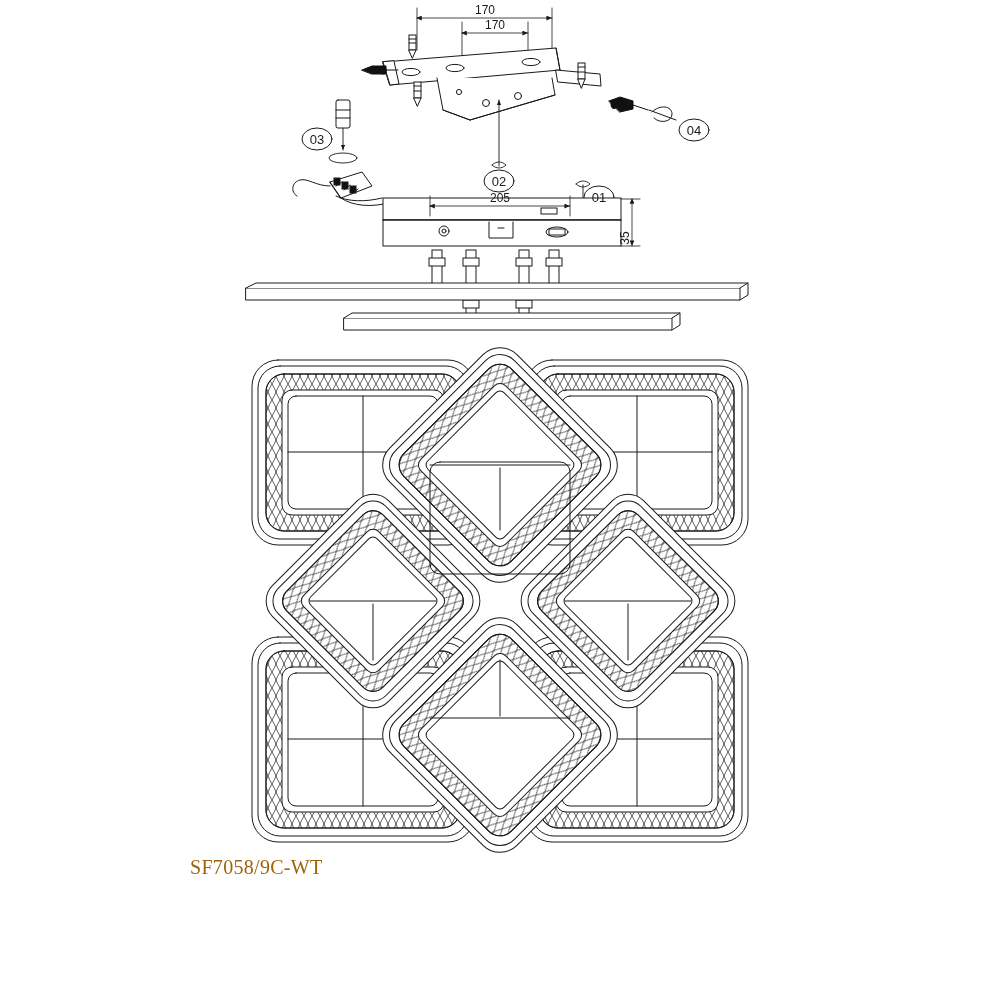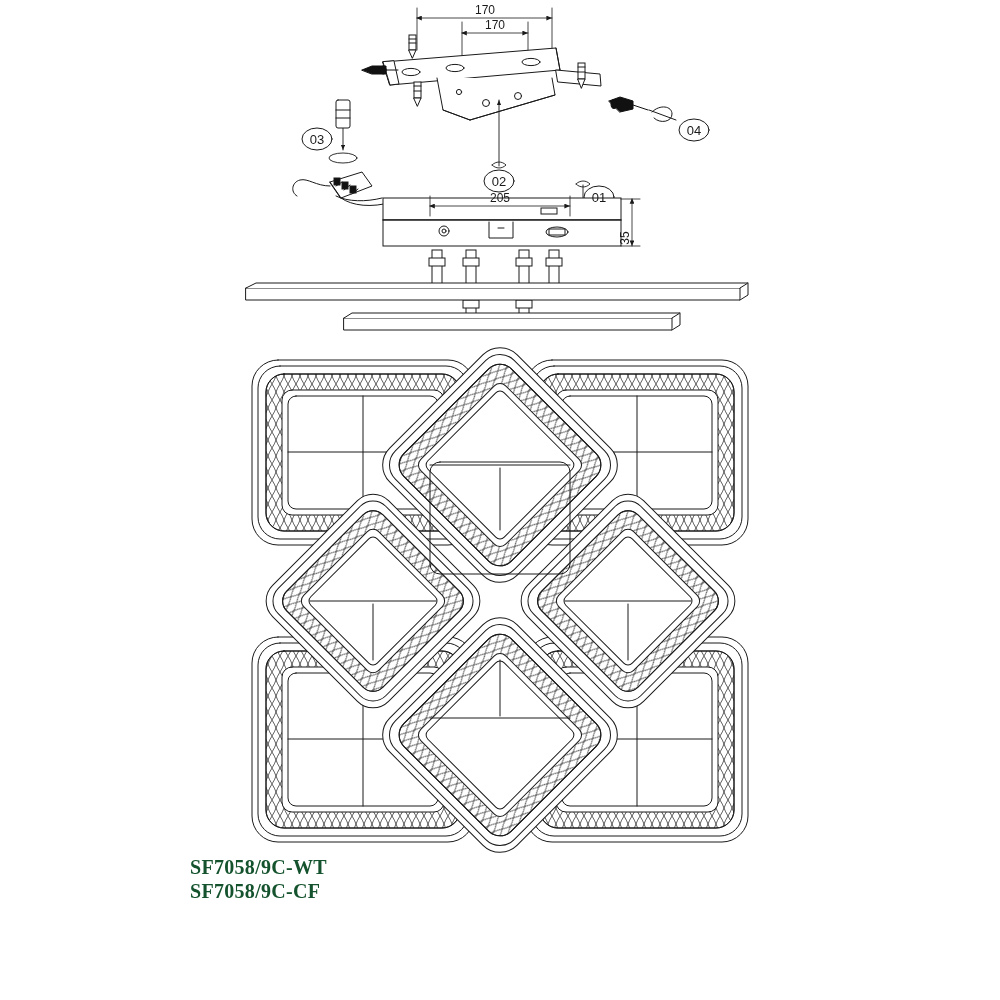--- a/index.html
+++ b/index.html
@@ -30,24 +30,24 @@
   }
   .models {
     position: absolute;
     left: 190px;
     top: 855px;
     width: 420px;
   }
   .model-line {
     font-family: "Liberation Serif", serif;
     font-size: 20px;
-    font-weight: bold;
+    font-weight: normal;
     letter-spacing: 0.3px;
     line-height: 24px;
-    color: #14532d;
+    color: #a16207;
     white-space: nowrap;
   }
 </style>
 </head>
 <body>
 
 <div id="sheet">
 
   <svg class="drawing" viewBox="0 0 1000 1000">
     <defs>
@@ -345,16 +345,15 @@
     <g font-family="Liberation Sans, sans-serif" font-size="13" fill="#1a1a1a" text-anchor="middle">
       <text x="599" y="202">01</text>
       <text x="499" y="186">02</text>
       <text x="317" y="144">03</text>
       <text x="694" y="135">04</text>
     </g>
   </svg>
 
   <div class="models">
     <div class="model-line">SF7058/9C-WT</div>
-    <div class="model-line">SF7058/9C-CF</div>
   </div>
 
 </div>
 
 </body></html>

